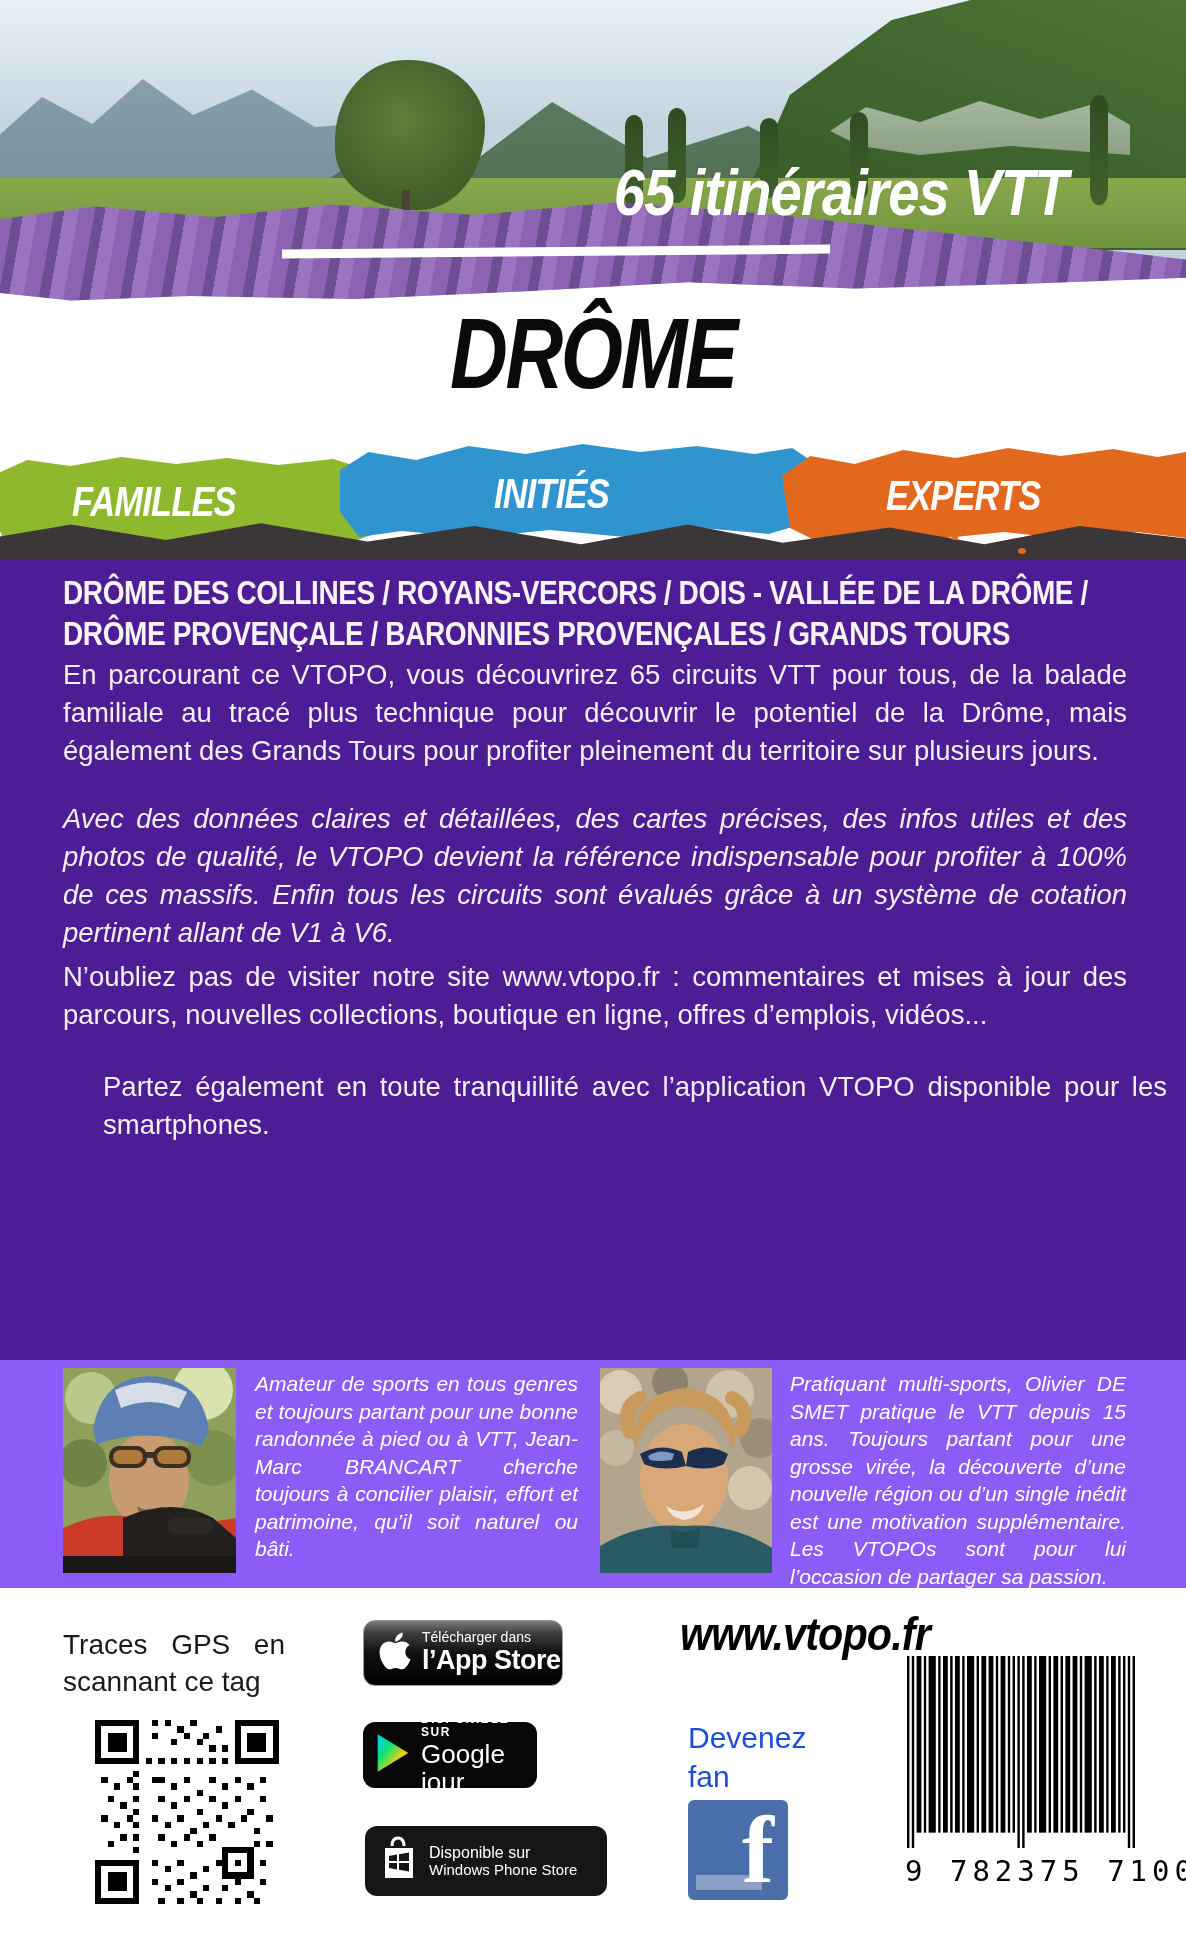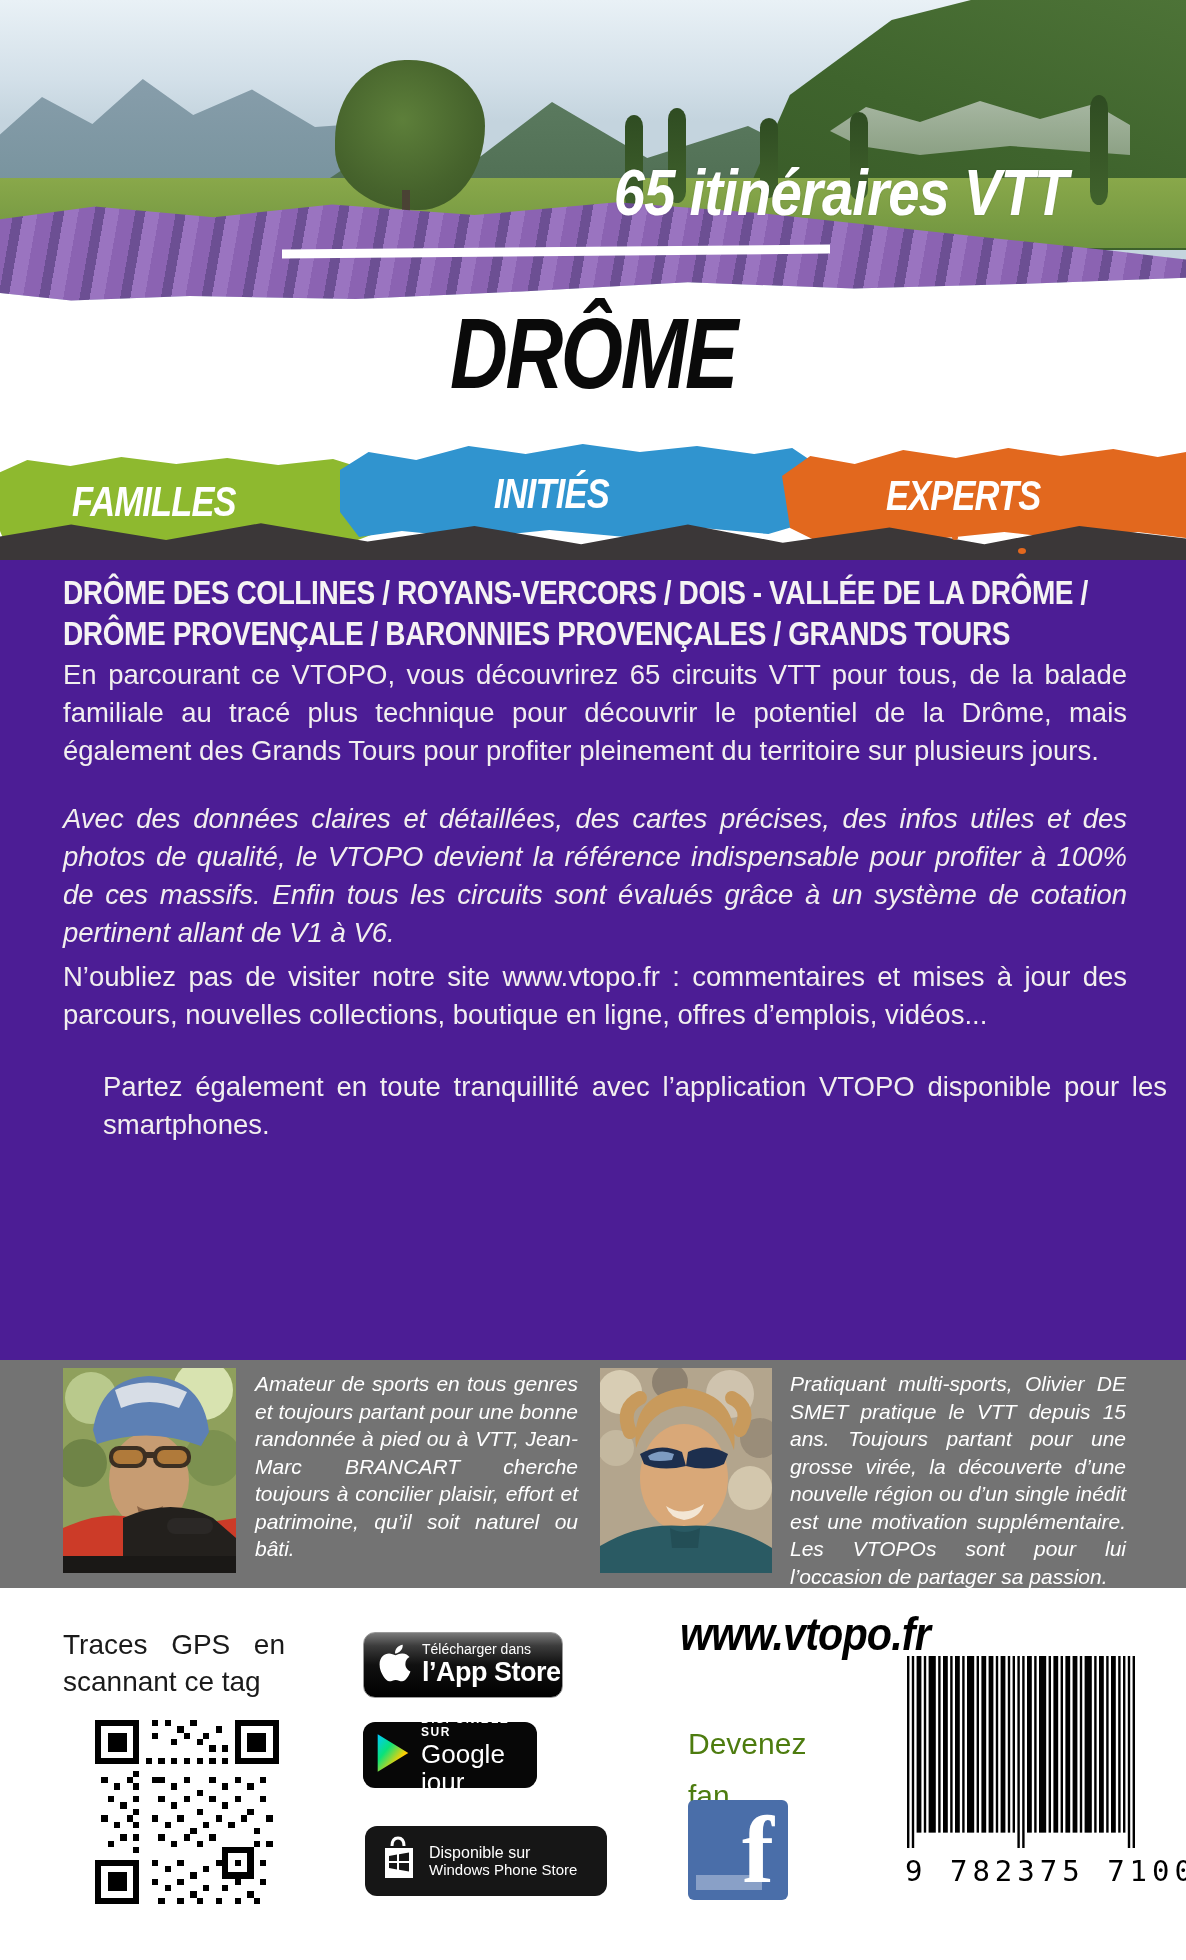--- a/index.html
+++ b/index.html
@@ -72,49 +72,49 @@
   .speck{position:absolute; border-radius:50%;}
   
   .dark{position:absolute; left:0; top:560px; width:1186px; height:800px; background:#4c1d95;}
   .regions{position:absolute; left:63px; top:12px; width:1080px;
     color:#f5f3f3; font-weight:bold; font-size:33px; line-height:41px;
     letter-spacing:-.5px; transform:scaleX(.85); transform-origin:left top; white-space:nowrap;}
   .para{position:absolute; left:63px; width:1064px; color:#f2efef;
     font-size:27.5px; line-height:38px; text-align:justify;}
   .p1{top:96px;} .p2{top:240px;font-style:italic;} .p3{top:398px;} .p4{top:508px;margin-left:40px;}
   
-  .bio-band{position:absolute; left:0; top:1360px; width:1186px; height:228px; background:#737373;}
+  .bio-band{position:absolute; left:0; top:1360px; width:1186px; height:228px; background:#8b5cf6;}
   .bio-photo{position:absolute; top:8px; width:173px; height:205px; overflow:hidden;}
   .bio-photo svg{display:block;}
   .ph-left{left:63px;} .ph-right{left:600px;}
   .bio-text{position:absolute; top:10px; color:#fff; font-style:italic;
     font-size:21px; line-height:27.5px; text-align:justify;}
   .bt-left{left:255px; width:323px;}
   .bt-right{left:790px; width:336px;}
   
   .footer{position:absolute; left:0; top:1588px; width:992px; height:372px; background:#fff; color:#1a1a1a;}
   .gps{position:absolute; left:63px; top:38px; width:222px; font-size:28px; line-height:37px;}
   .gps-l1{text-align:justify; text-align-last:justify;}
   .qr{position:absolute; left:95px; top:132px; width:184px; height:184px;}
   .badge{position:absolute; border-radius:12px; color:#fff; display:flex; align-items:center;}
   .badge-appstore{left:363px; top:32px; width:200px; height:66px;
     background:linear-gradient(180deg,#7a7a7a 0%,#3c3c3c 20%,#101010 50%,#000 100%);
-    border:1px solid #9a9a9a; padding-left:14px;margin-top:12px;}
+    border:1px solid #9a9a9a; padding-left:14px;}
   .badge-play{left:363px; top:134px; width:174px; height:66px; background:#070707; padding-left:12px;}
   .badge-windows{left:365px; top:238px; width:242px; height:70px; background:#161616; padding-left:14px;}
   .badge-txt{margin-left:10px; line-height:1.1;}
   .badge-small{font-size:14px;}
   .badge-big{font-size:27px; font-weight:bold; letter-spacing:-.5px;}
   .play-small{font-size:12px; letter-spacing:1.5px; font-weight:bold;}
   .play-big{font-size:26px;}
   .win-small{font-size:16px;}
   .win-big{font-size:15px;}
   .website{position:absolute; right:62px; top:18px; font-size:47px; font-weight:bold; font-style:italic;
     letter-spacing:-1px; transform:scaleX(.88); transform-origin:right center; color:#000; white-space:nowrap;}
-  .fan{position:absolute; left:688px; top:130px; width:140px; font-size:30px; line-height:52px; color:#4d7c0f;}
+  .fan{position:absolute; left:688px; top:130px; width:140px; font-size:30px; line-height:39px; color:#1d4ed8;}
   .fb{position:absolute; left:688px; top:212px; width:100px; height:100px; background:#4a6ea9;
     border-radius:6px; overflow:hidden;}
   .fb .f{position:absolute; right:14px; top:-6px; color:#fff; font-size:96px; font-weight:bold;
     font-family:"Liberation Serif", serif;}
   .fb .stripe{position:absolute; left:8px; bottom:10px; width:66px; height:15px; background:rgba(255,255,255,.35);}
   .barcode{position:absolute; left:905px; top:68px; width:232px; height:240px; background:#fff; text-align:center;}
   .barcode-num{margin-top:2px; font-family:"DejaVu Sans Mono", monospace; font-size:29px; letter-spacing:5px; color:#000; white-space:nowrap;}
 </style>
 </head>
 <body>

